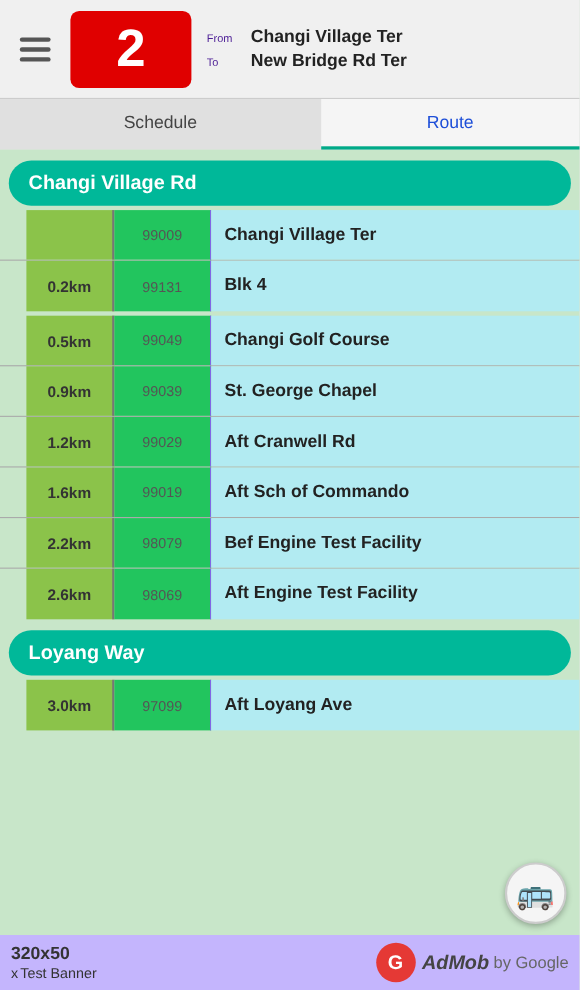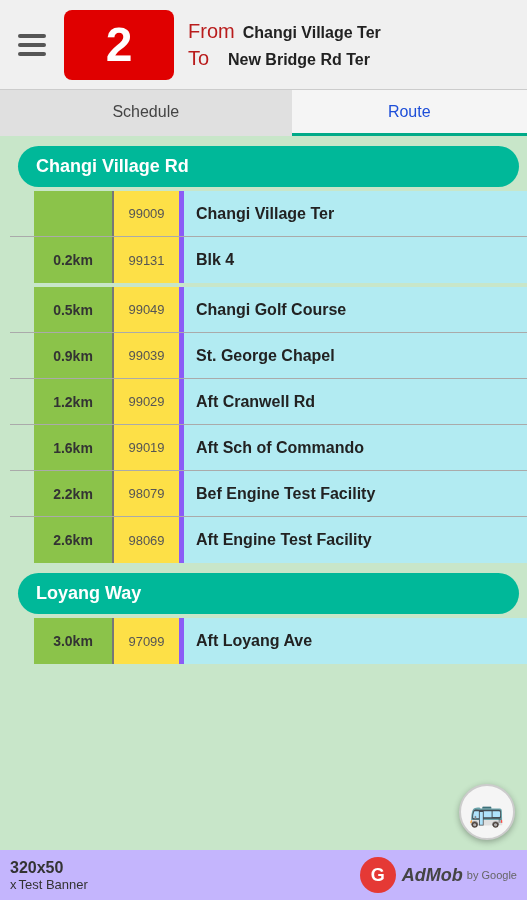--- a/index.html
+++ b/index.html
@@ -60,22 +60,22 @@
       flex-direction: column;
       justify-content: center;
       gap: 4px;
     }
     .route-info-row {
       display: flex;
       align-items: baseline;
       gap: 8px;
     }
     .route-label {
-      color: #b91c1c;
-      font-size: 20px;
+      color: #4c1d95;
+      font-size: 10px;
       min-width: 32px;
     }
     .route-destination {
       color: #222;
       font-size: 16px;
       font-weight: bold;
     }
 
     
     .tabs {
@@ -98,21 +98,20 @@
       background: #f5f5f5;
       border-bottom: 3px solid #00aa88;
       color: #1d4ed8;
     }
 
     
     .content {
       background: #c8e6c9;
       height: calc(900px - 90px - 46px - 50px);
       overflow-y: auto;
-      padding-left: 10px;
     }
 
     
     .section-header {
       background: #00b899;
       border-radius: 25px;
       margin: 10px 8px 0 8px;
       padding: 10px 18px;
       display: flex;
       align-items: center;
@@ -143,28 +142,28 @@
       align-items: center;
       justify-content: center;
       font-size: 14px;
       color: #333;
       font-weight: bold;
       border-right: 2px solid #777;
       flex-shrink: 0;
       margin-left: 24px;
     }
     .stop-code {
-      background: #fde047;
-      width: 70px;
+      background: #22c55e;
+      width: 88px;
       display: flex;
       align-items: center;
       justify-content: center;
       font-size: 13px;
       color: #555;
-      border-right: 5px solid #8b5cf6;
+      border-right: 1px solid #8b5cf6;
       flex-shrink: 0;
     }
     .stop-name {
       background: #b2ebf2;
       flex: 1;
       display: flex;
       align-items: center;
       padding: 8px 12px;
       font-size: 16px;
       font-weight: bold;
@@ -231,21 +230,21 @@
       font-weight: bold;
       font-size: 18px;
     }
     .ad-admob-label {
       font-size: 18px;
       color: #444;
       font-style: italic;
       font-weight: bold;
     }
     .ad-admob-sub {
-      font-size: 11px;
+      font-size: 15px;
       color: #666;
       margin-left: 4px;
     }
   </style>
 </head>
 <body>
 
 <div class="header">
   <div class="menu-icon">
     <span></span>

